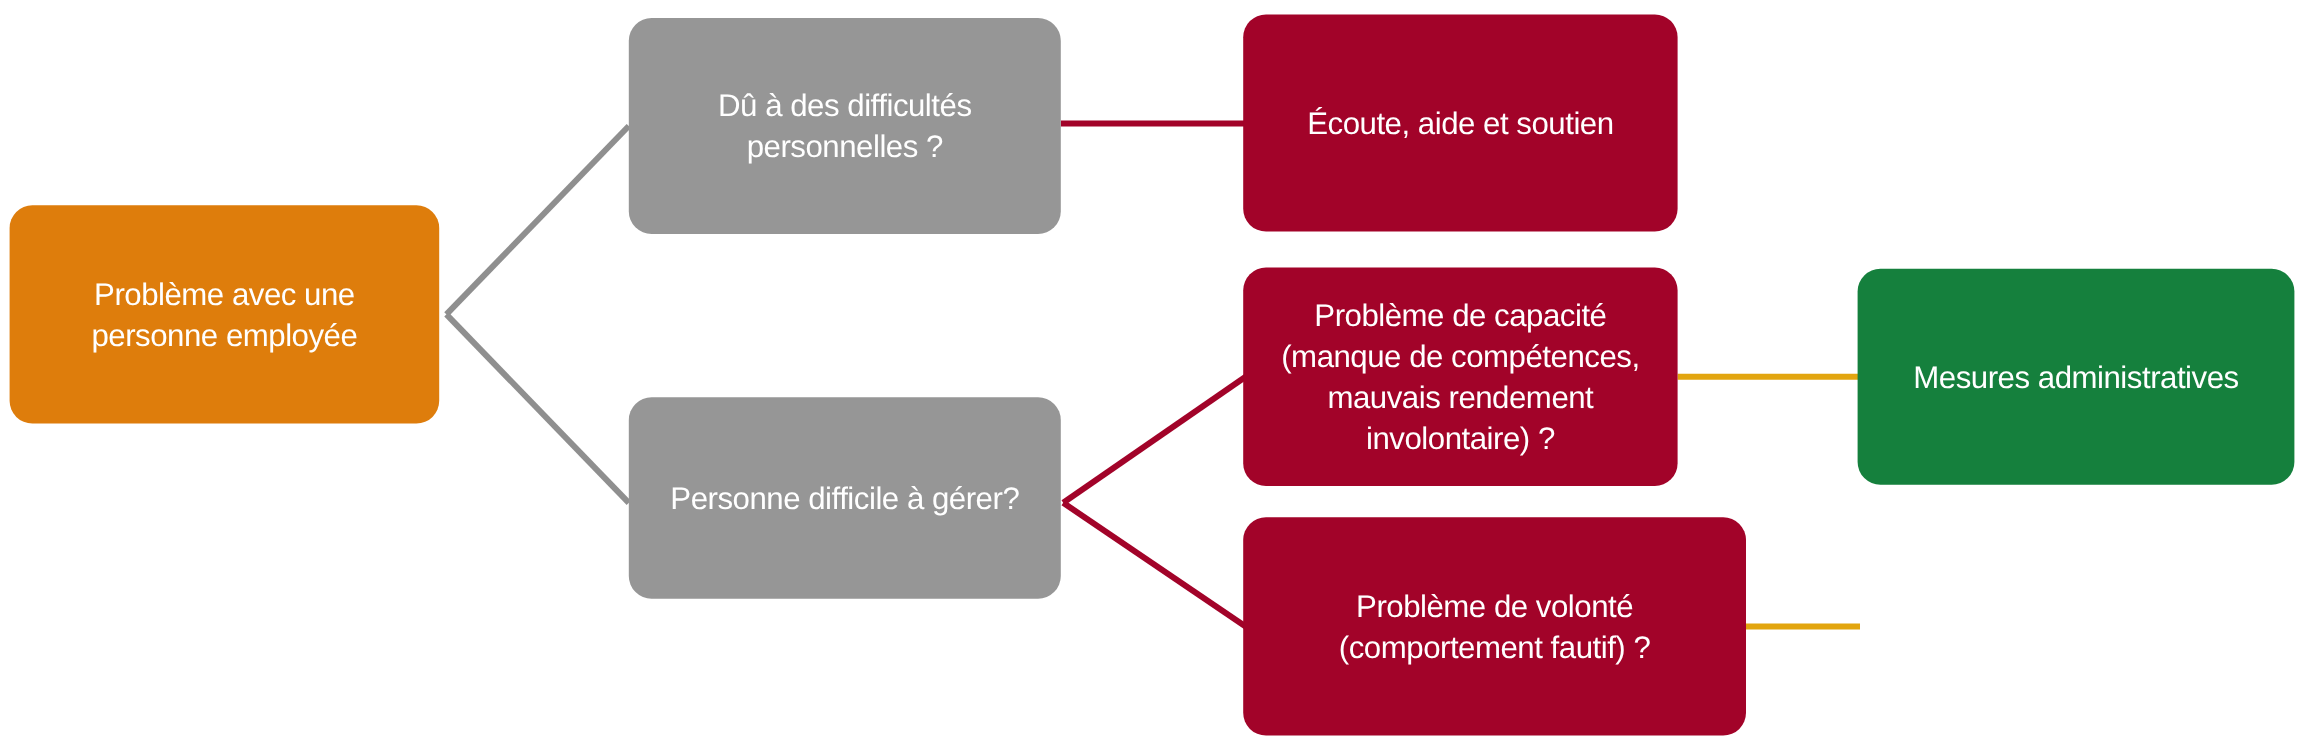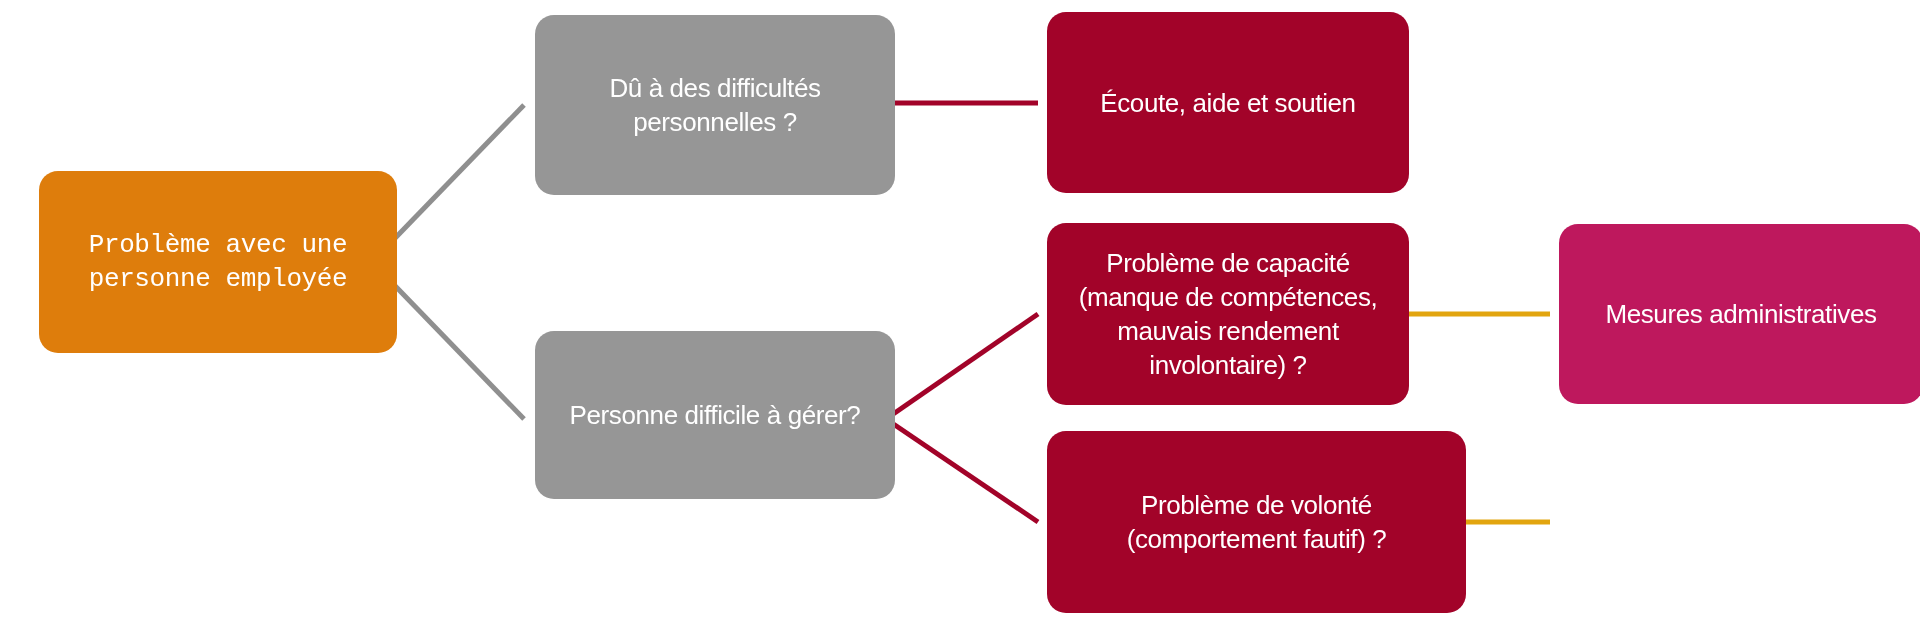--- a/index.html
+++ b/index.html
@@ -27,32 +27,31 @@
     border-radius: 19px;
     display: flex;
     align-items: center;
     justify-content: center;
     text-align: center;
     color: #ffffff;
     font-size: 26px;
     line-height: 34px;
     padding: 0 22px;
     box-sizing: border-box;
-    margin-left: 11px;
   }
   .node .label {
     white-space: pre-line;
     letter-spacing: -0.4px;
   }
   .orange { background: #DE7D0C; }
   .gray   { background: #969696; }
   .red    { background: #A20329; }
-  .gold   { background: #be185d; }
+  .gold   { background: #15803d; }
 
-  .node-root        { left: 28px;   top: 171px; width: 358px; height: 182px; font-family: Liberation Mono, monospace; }
+  .node-root        { left: 8px;   top: 171px; width: 358px; height: 182px; }
   .node-difficultes { left: 524px;  top: 15px;  width: 360px; height: 180px; }
   .node-ecoute      { left: 1036px; top: 12px;  width: 362px; height: 181px; text-align: right; }
   .node-difficile   { left: 524px;  top: 331px; width: 360px; height: 168px; }
   .node-capacite    { left: 1036px; top: 223px; width: 362px; height: 182px; }
   .node-admin       { left: 1548px; top: 224px; width: 364px; height: 180px; }
   .node-volonte     { left: 1036px; top: 431px; width: 419px; height: 182px; }
   .node-disc        { left: 1548px; top: 432px; width: 364px; height: 180px; }
 
   .stroke-gray { stroke: #8F8F8F; stroke-width: 5; fill: none; }
   .stroke-red  { stroke: #A20329; stroke-width: 5; fill: none; }

